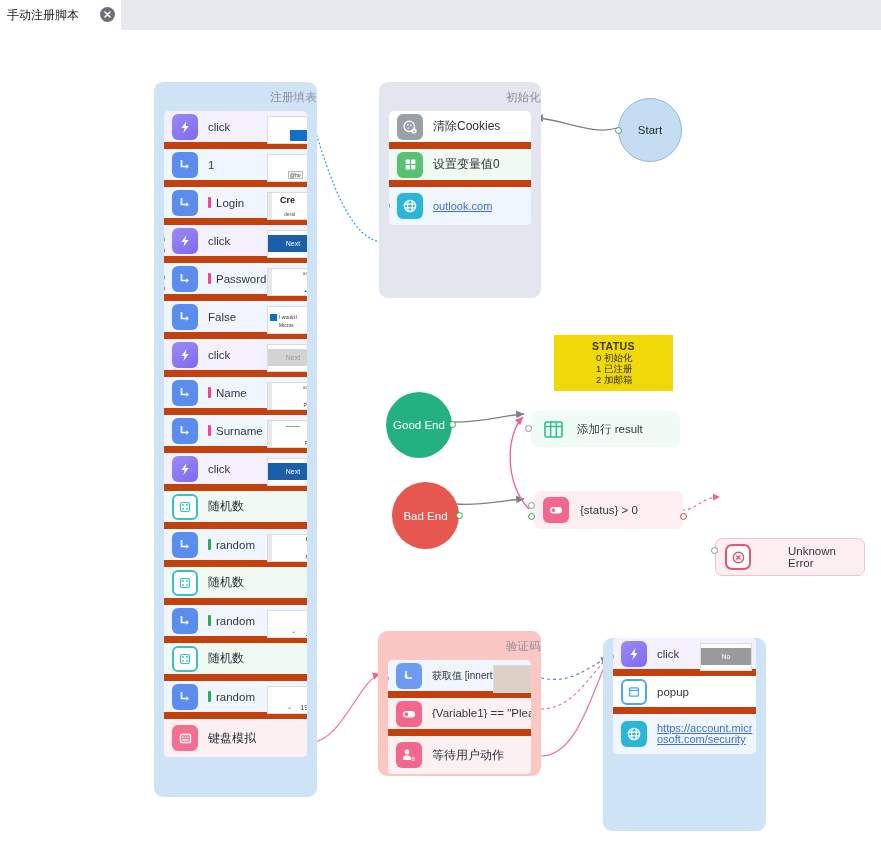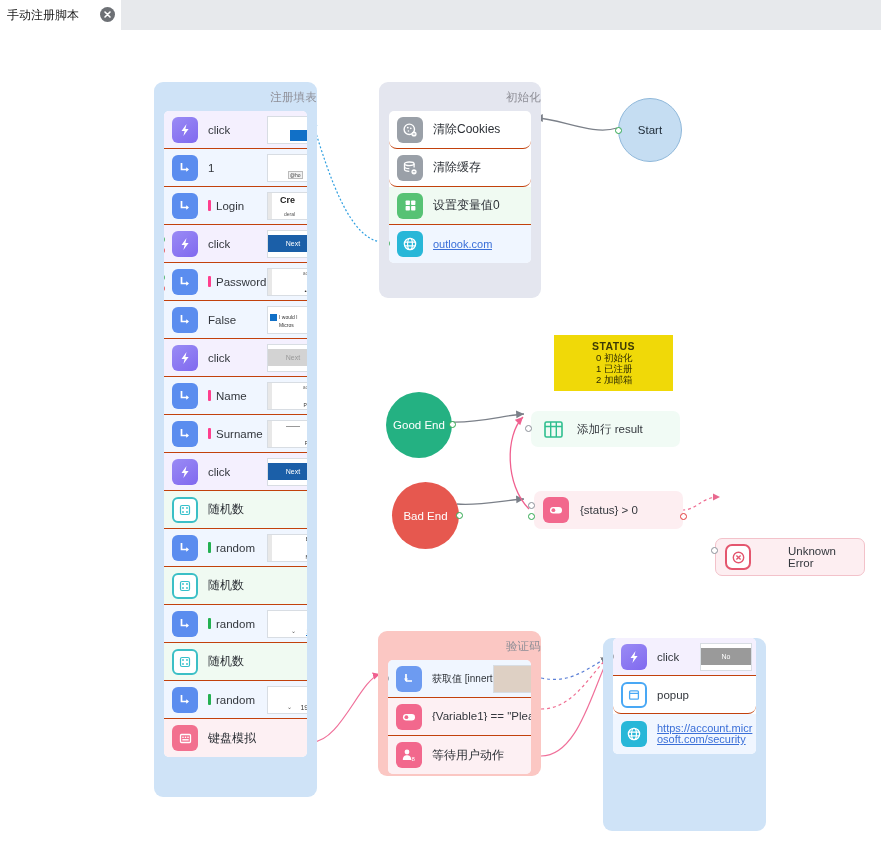--- a/index.html
+++ b/index.html
@@ -20,38 +20,38 @@
   .tabrest{position:absolute;left:120px;top:0;right:0;height:30px;background:#e7e9ec;border-left:1px solid #ffffff;}
 
   
   .canvas{position:absolute;left:0;top:30px;width:881px;height:811px;background:#ffffff;overflow:hidden;}
   svg.edges{position:absolute;left:0;top:0;width:881px;height:811px;pointer-events:none;}
 
   
   .group{position:absolute;border-radius:9px;box-sizing:border-box;}
   .group-title{font-size:11.5px;color:#8e8e96;padding:8px 0 6px 12px;letter-spacing:.2px;text-align:right;}
   .rows{margin:0 10px 10px 10px;border-radius:5px;overflow:hidden;background:#ffffff;}
-  .row{position:relative;display:flex;align-items:center;height:38px;box-sizing:border-box;border-bottom:1px solid #c2410c;padding-left:8px;}
+  .row{position:relative;display:flex;align-items:center;height:38px;box-sizing:border-box;border-bottom:7px solid #c2410c;padding-left:8px;}
   .row:last-child{border-bottom:none;}
   .row .ico{width:26px;height:26px;border-radius:6px;flex:0 0 26px;display:flex;align-items:center;justify-content:center;}
   .row .lbl{font-size:11.5px;color:#33373d;margin-left:10px;white-space:nowrap;overflow:hidden;display:flex;align-items:center;}
   .row .lbl.cn{font-size:12px;color:#2c3036;}
   .bar{display:inline-block;width:3px;height:11px;margin-right:5px;border-radius:1px;}
   .thumb{position:absolute;right:-12px;top:5px;width:52px;height:28px;background:#ffffff;border:1px solid #d8dde3;box-sizing:border-box;overflow:hidden;}
   .thumb .t-inner{position:relative;width:100%;height:100%;font-size:5px;color:#444;}
   .alink{color:#3a6fd8;text-decoration:underline;font-size:11px;word-break:break-all;white-space:normal;line-height:11px;}
   .multiline{white-space:normal;line-height:9px;font-size:7.2px;color:#30343a;max-width:118px;}
   .two-line{white-space:normal;line-height:12px;}
 
   
   .r-purple{background:#f4f0fe;}
   .r-blue{background:#f0f6ff;}
   .r-green{background:#f0faf2;}
   .r-pink{background:#fdf0f3;}
-  .r-white{background:#ffffff;border-radius:8px;}
+  .r-white{background:#ffffff;}
 
   
   .i-purple{background:linear-gradient(145deg,#9a8bf5,#8069ef);}
   .i-blue{background:#5b8def;}
   .i-blue2{background:#6d9bf1;}
   .i-green{background:#57c274;}
   .i-cyan{background:#28b7d8;}
   .i-pink{background:#f2708f;}
   .i-pink2{background:#f2688d;}
   .i-gray{background:#9aa0a8;}
@@ -443,33 +443,20 @@
                 <circle cx="8.8" cy="6.4" r="0.8" fill="#ffffff"></circle>
                 <circle cx="6.4" cy="9" r="0.8" fill="#ffffff"></circle>
                 <circle cx="12" cy="12" r="2.6" fill="#ffffff"></circle>
                 <path d="M10.8 12 H13.2" stroke="#9aa0a8" stroke-width="1.1"></path>
               </svg>
           </div>
           <div class="lbl cn">清除Cookies</div>
 
         </div>
 
-        <div class="row r-white">
-          <div class="ico i-gray">
-            <svg width="16" height="16" viewBox="0 0 16 16">
-                <ellipse cx="7.3" cy="3.8" rx="4.8" ry="1.8" fill="none" stroke="#ffffff" stroke-width="1.3"></ellipse>
-                <path d="M2.5 3.8 V9.6 C2.5 10.6 4.6 11.4 7.3 11.4" fill="none" stroke="#ffffff" stroke-width="1.3"></path>
-                <path d="M12.1 3.8 V7.5" fill="none" stroke="#ffffff" stroke-width="1.3"></path>
-                <path d="M2.5 6.8 C2.5 7.8 4.6 8.6 7.3 8.6" fill="none" stroke="#ffffff" stroke-width="1.2"></path>
-                <circle cx="12" cy="11.8" r="2.6" fill="#ffffff"></circle>
-                <path d="M10.8 11.8 H13.2" stroke="#9aa0a8" stroke-width="1.1"></path>
-              </svg>
-          </div>
-          <div class="lbl cn">清除缓存</div>
-        </div>
 
         <div class="row r-green">
           <div class="ico i-green">
             <svg width="15" height="15" viewBox="0 0 15 15">
                 <rect x="2.6" y="2.6" width="4.3" height="4.3" rx="0.7" fill="#ffffff"></rect>
                 <rect x="8.1" y="2.6" width="4.3" height="4.3" rx="0.7" fill="#ffffff"></rect>
                 <rect x="2.6" y="8.1" width="4.3" height="4.3" rx="0.7" fill="#ffffff"></rect>
                 <rect x="8.1" y="8.1" width="4.3" height="4.3" rx="0.7" fill="#ffffff"></rect>
               </svg>
           </div>

